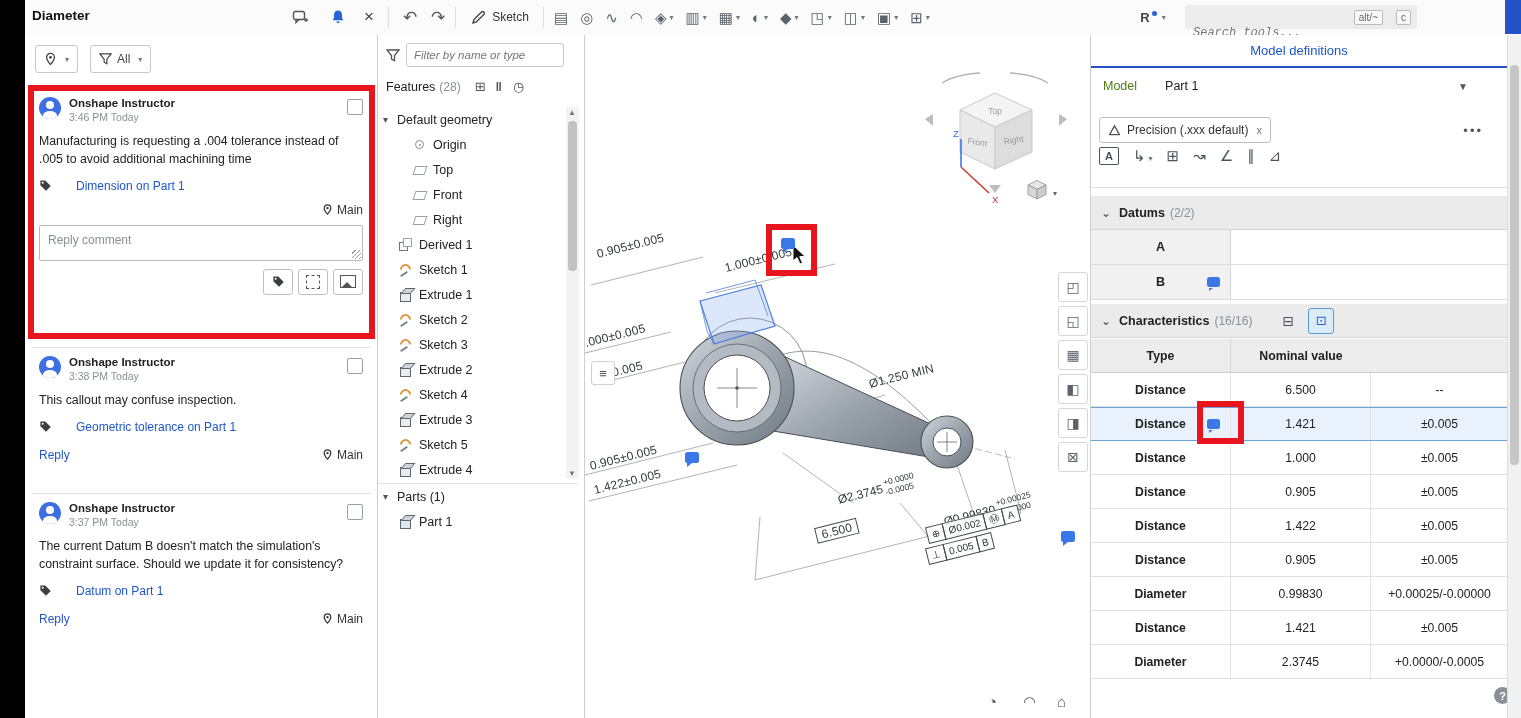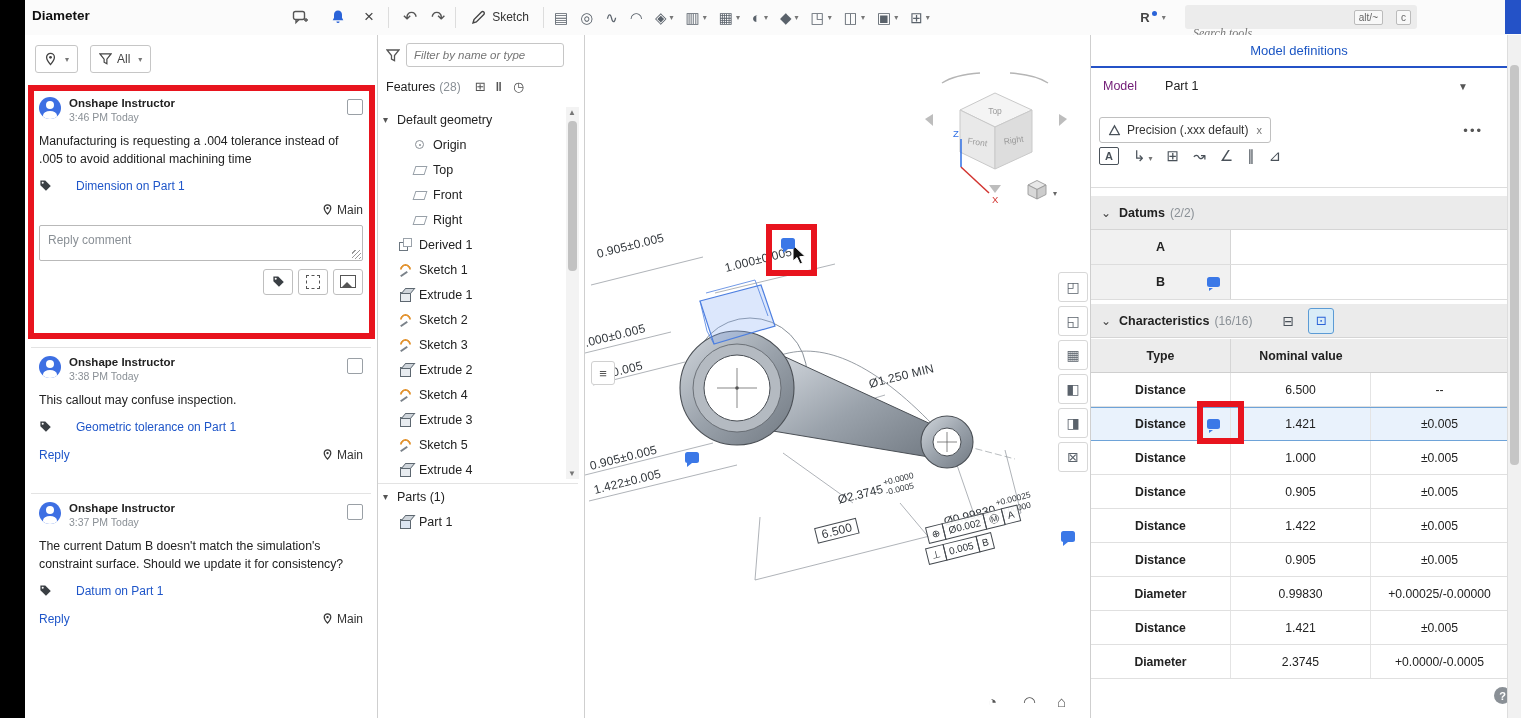--- a/index.html
+++ b/index.html
@@ -14,21 +14,21 @@
   #topbar{left:25px;top:0;width:1496px;height:35px;background:#fbfbfb;border-bottom:1px solid #ddd;}
   #topbar .vdiv{position:absolute;top:7px;width:1px;height:21px;background:#ddd;}
   .tbbtn{position:absolute;top:4px;height:26px;display:flex;align-items:center;justify-content:center;color:#555;cursor:default;}
   #comments-title{left:7px;top:8px;font-size:13.5px;font-weight:bold;color:#111;}
   #tools-host{position:absolute;left:523px;top:4px;height:27px;display:flex;align-items:center;}
   .tool{display:flex;align-items:center;padding:0 6px;height:26px;position:relative;}
   .tglyph{font-size:15px;color:#5a626b;}
   .caret{font-size:8px;color:#777;margin-left:3px;}
   .bluedot{width:5px;height:5px;border-radius:50%;background:#2a63d8;position:absolute;top:4px;right:14px;}
   #search-box{position:absolute;left:1160px;top:5px;width:232px;height:24px;background:#ececec;border-radius:3px;display:flex;align-items:center;padding:0 6px;box-sizing:border-box;}
-  #search-box input{border:0;background:transparent;outline:none;font-style:italic;color:#0369a1;width:110px;font-size:12px;font-family:Liberation Serif, serif;margin-top:32px;}
+  #search-box input{border:0;background:transparent;outline:none;font-style:italic;color:#0369a1;width:110px;font-size:12px;font-family:Liberation Mono, monospace;margin-top:32px;}
   .keycap{border:1px solid #bbb;background:#f8f8f8;border-radius:2px;font-size:10px;color:#666;padding:1px 4px;margin-left:3px;}
   #corner-sliver{left:1505px;top:0;width:16px;height:34px;background:#2452c7;}
   
   #comments-panel{left:25px;top:35px;width:353px;height:683px;background:#fff;border-right:1px solid #cfcfcf;box-sizing:border-box;}
   .dd-btn{display:inline-flex;align-items:center;gap:5px;border:1px solid #c6c6c6;border-radius:3px;background:#fff;height:26px;padding:0 8px;color:#444;}
   #cfilter-row{position:absolute;left:10px;top:10px;display:flex;gap:12px;align-items:center;}
   .card{position:absolute;left:6px;width:340px;padding:8px 8px 6px 8px;box-sizing:border-box;}
   .card2,.card3{border-top:1px solid #e3e3e3;}
   .crowhead{display:flex;align-items:flex-start;}
   .avatar{width:22px;height:22px;border-radius:50%;background:#3d6fe3;position:relative;overflow:hidden;flex:none;}
@@ -92,21 +92,21 @@
   .vpin{position:absolute;width:14px;height:11px;background:#3b78e7;border-radius:2.5px;}
   .vpin::after{content:"";position:absolute;left:2px;bottom:-4px;width:0;height:0;border-left:5px solid #3b78e7;border-bottom:4px solid transparent;}
   .vbtn{position:absolute;left:473px;width:28px;height:28px;border:1px solid #d7d7d7;border-radius:3px;background:#fff;color:#5a626b;display:flex;align-items:center;justify-content:center;font-size:14px;}
   .bbtn{position:absolute;top:658px;color:#555;font-size:15px;}
   #tree-collapse{position:absolute;left:6px;top:326px;width:22px;height:22px;border:1px solid #d0d0d0;border-radius:3px;background:#fff;color:#555;display:flex;align-items:center;justify-content:center;font-size:13px;}
   
   #model-panel{left:1090px;top:35px;width:417px;height:683px;background:#fff;border-left:1px solid #cfcfcf;box-sizing:border-box;}
   #md-title{position:absolute;left:0;top:8px;width:100%;text-align:center;color:#1b56c4;font-size:13px;}
   #md-underline{position:absolute;left:0;top:31px;width:100%;height:2px;background:#2452c7;}
   #model-row{position:absolute;left:12px;top:44px;width:393px;display:flex;align-items:center;}
-  #model-row .lab{color:#701a75;font-size:12.5px;}
+  #model-row .lab{color:#4d7c0f;font-size:12.5px;}
   #model-row .val{margin-left:28px;font-size:12.5px;color:#222;}
   #model-row .mcaret{margin-left:auto;margin-right:28px;color:#555;font-size:10px;}
   #chip-row{position:absolute;left:8px;top:82px;width:400px;display:flex;align-items:center;}
   .chip{display:inline-flex;align-items:center;gap:6px;border:1px solid #c0c0c0;border-radius:3px;height:24px;padding:0 8px;font-size:12px;color:#333;background:#fff;}
   .chip .x{color:#777;font-size:11px;margin-left:2px;}
   #chip-row .dots{margin-left:auto;margin-right:16px;color:#555;letter-spacing:2px;font-size:13px;}
   #md-tools{position:absolute;left:8px;top:112px;width:400px;display:flex;align-items:center;gap:14px;color:#4a525a;font-size:15px;}
   #md-tools .boxA{width:18px;height:16px;border:1.4px solid #4a525a;border-radius:2px;font-size:11px;display:flex;align-items:center;justify-content:center;font-weight:bold;}
   #md-tools-divider{position:absolute;left:0;top:152px;width:100%;height:1px;background:#ddd;}
   .sechead{position:absolute;left:0;width:100%;height:34px;background:#ebebeb;border-bottom:1px solid #d5d5d5;display:flex;align-items:center;box-sizing:border-box;}

